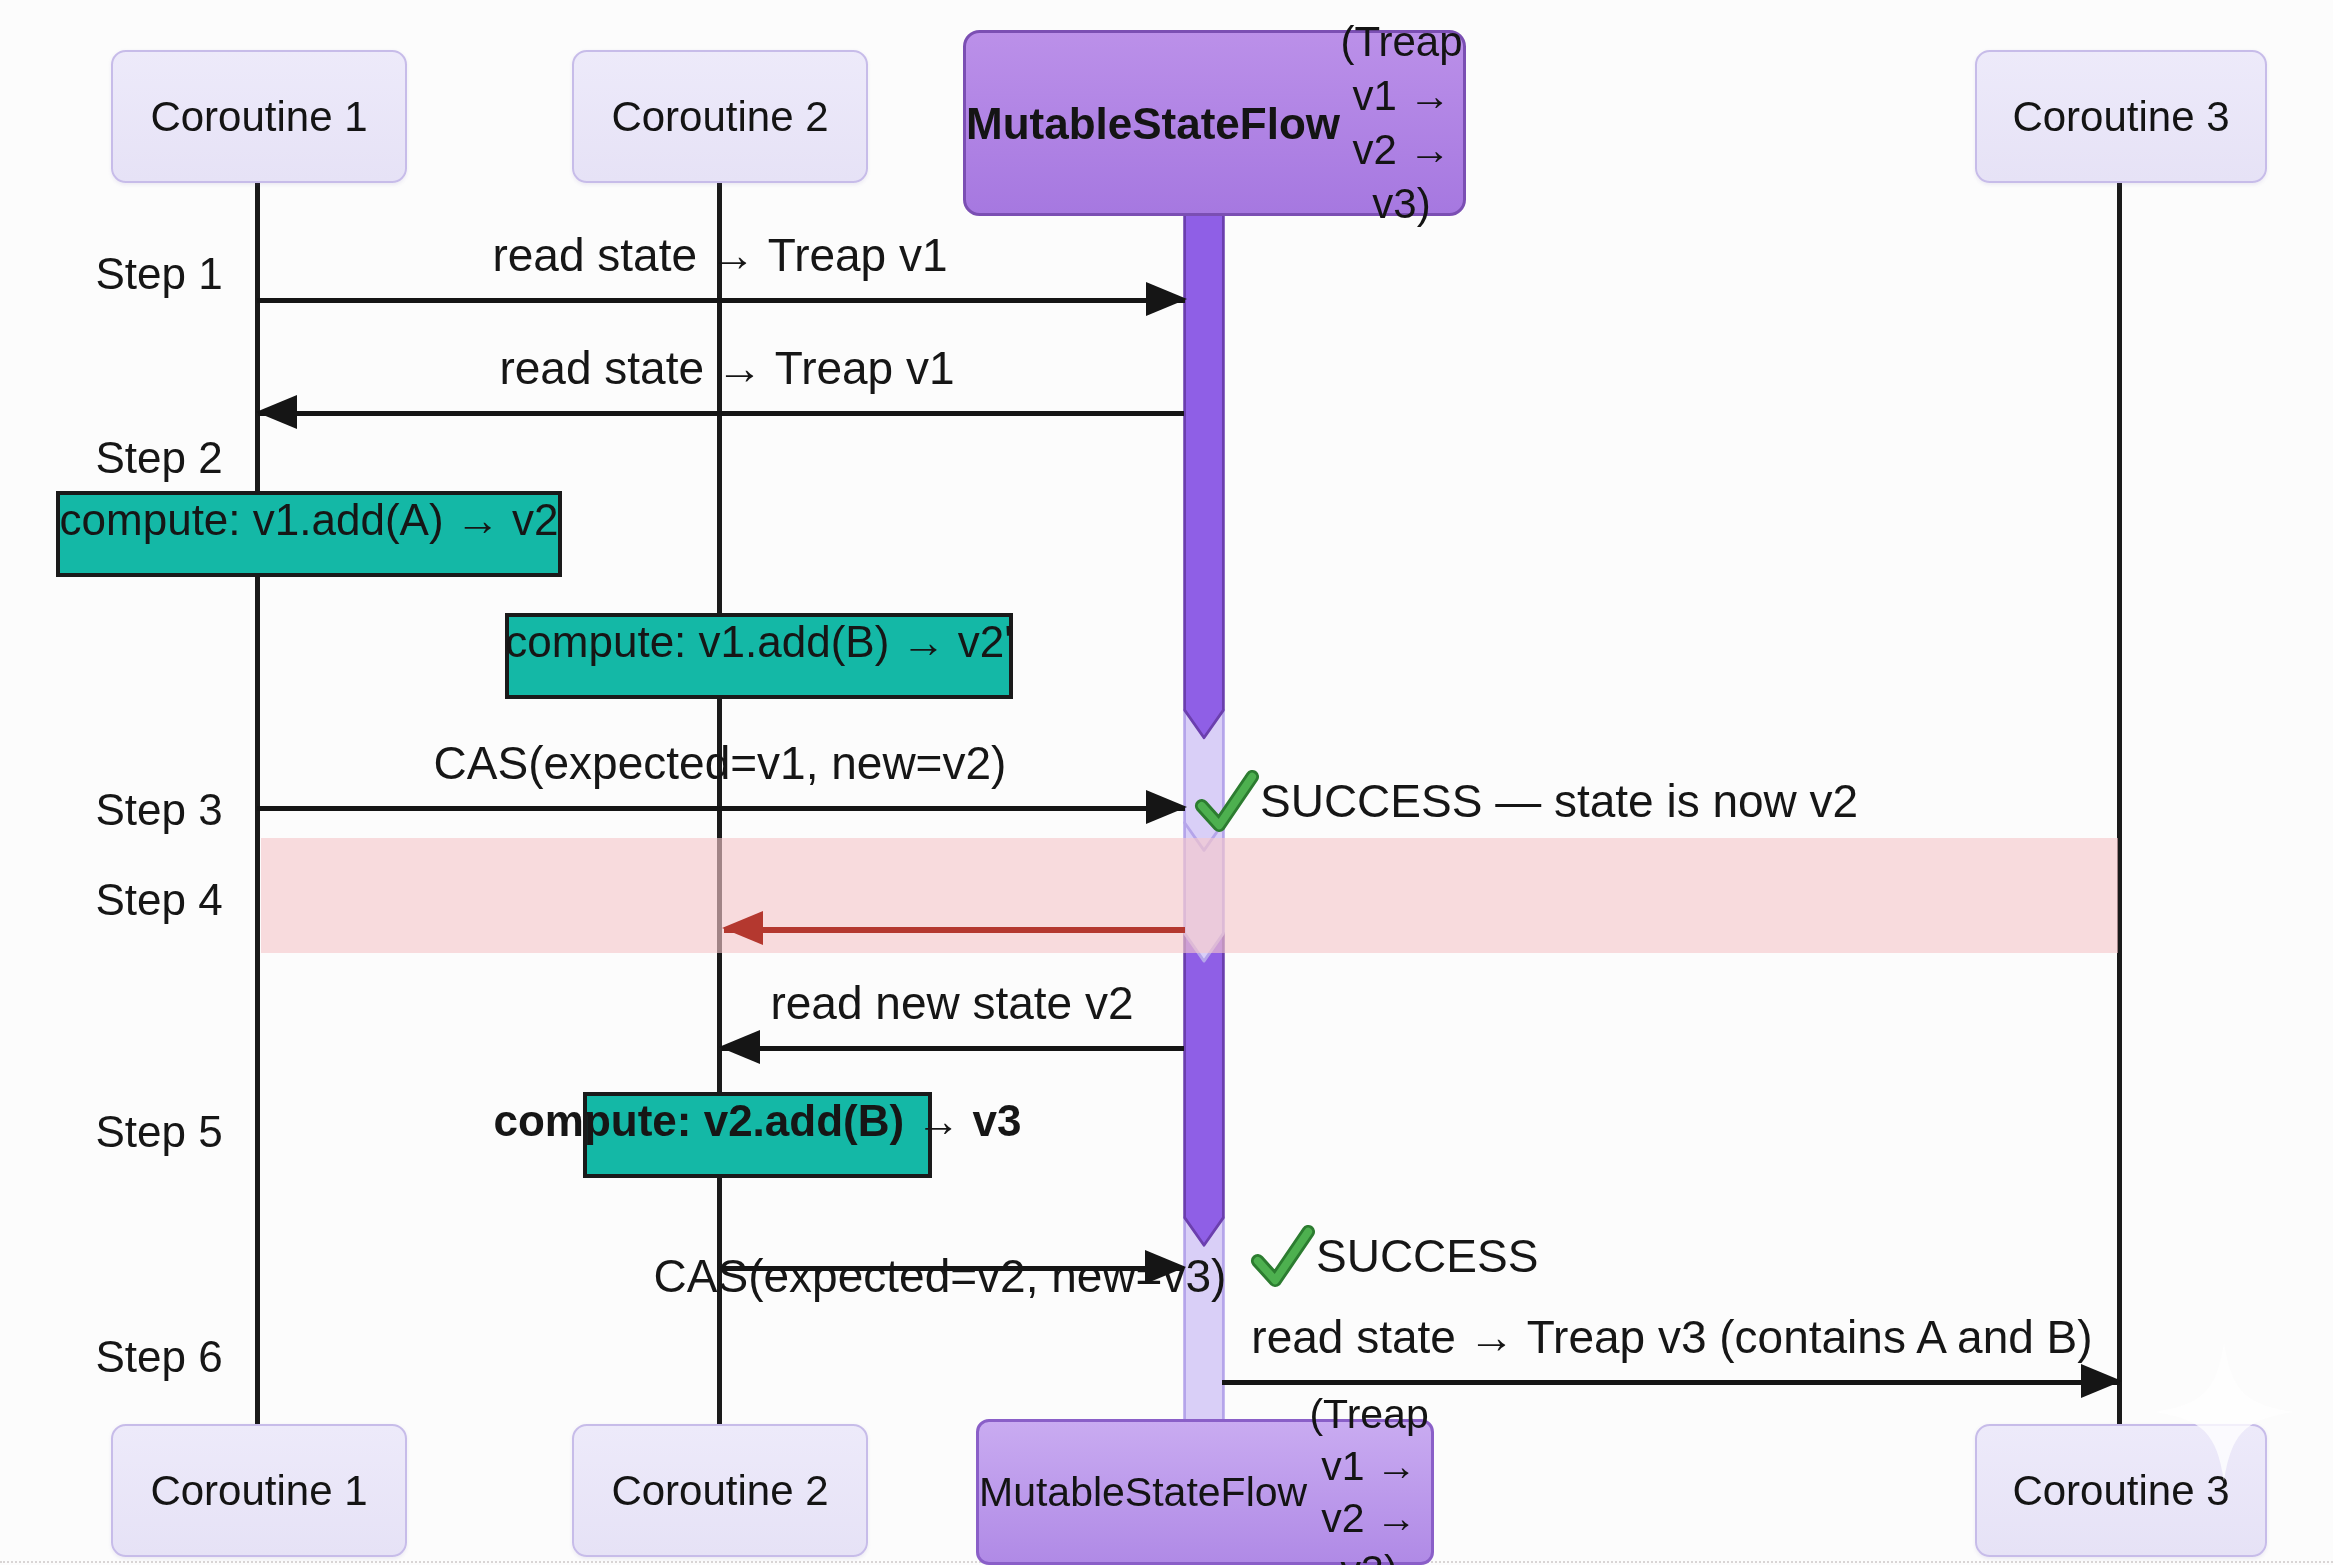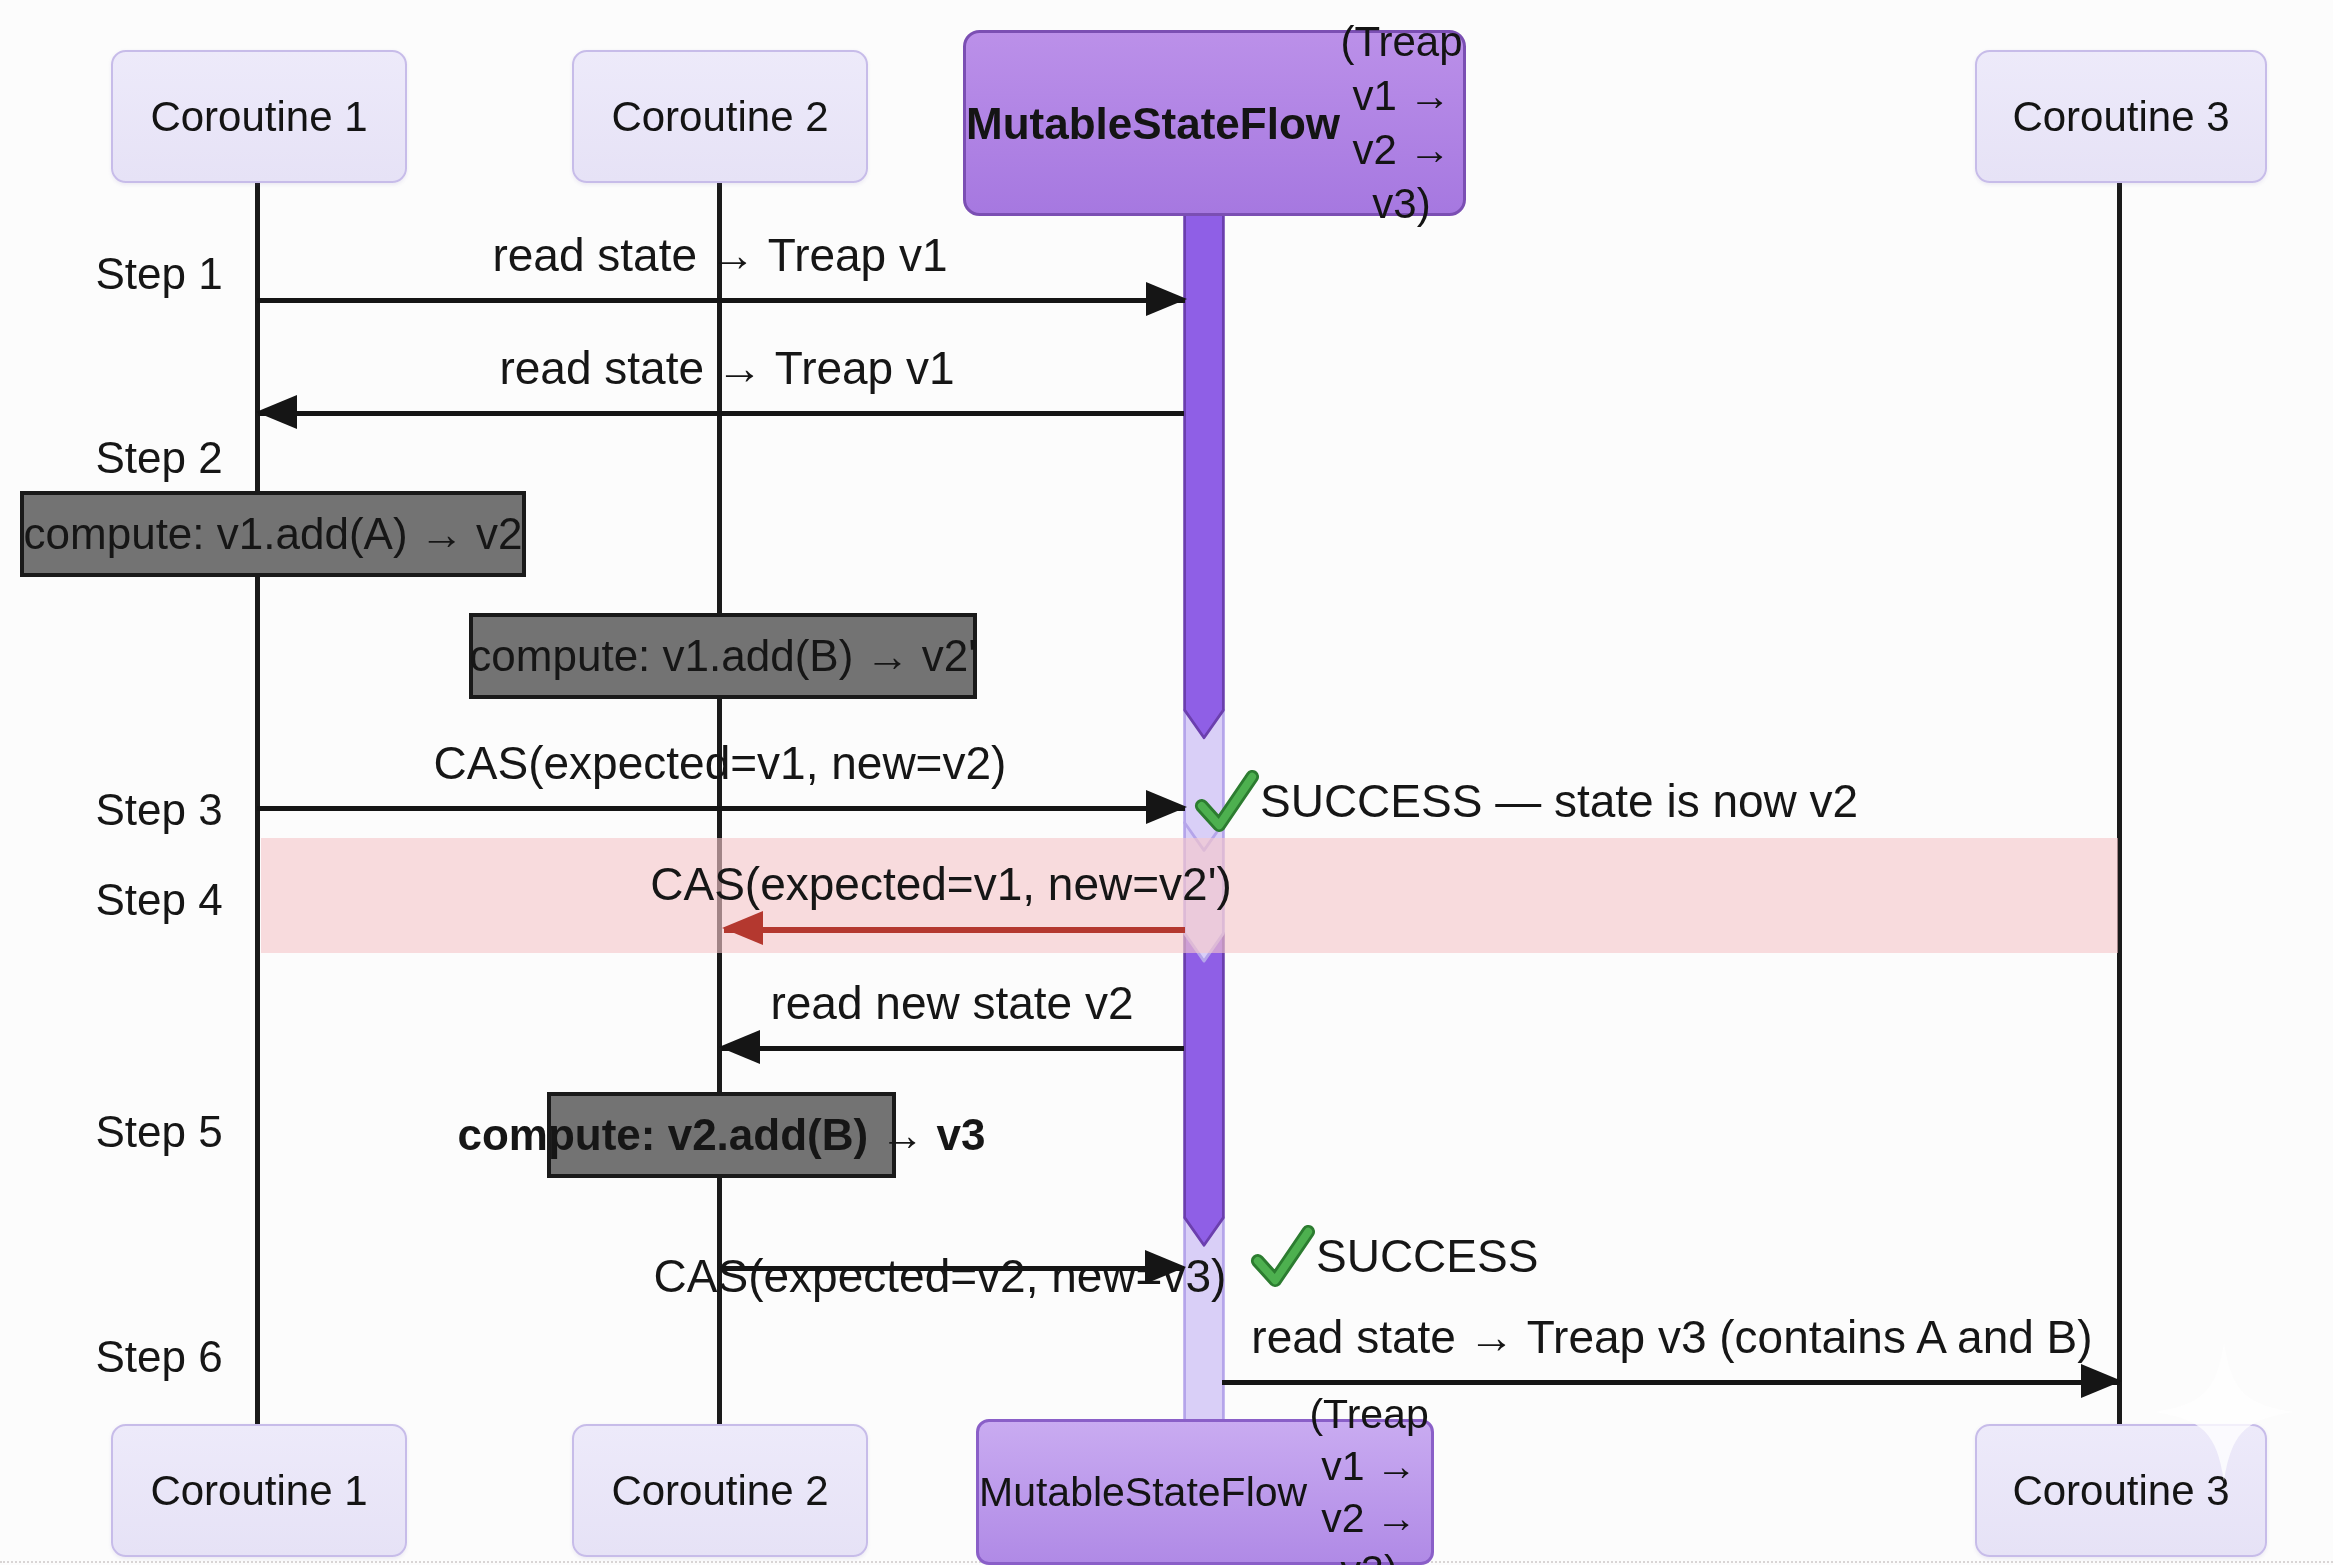--- a/index.html
+++ b/index.html
@@ -41,22 +41,22 @@
   
   .arrow{position:absolute;z-index:6;}
   .arrow .shaft{position:absolute;left:0;right:0;top:0;height:4.6px;background:#151515;}
   .arrow .head{position:absolute;top:-15.7px;width:0;height:0;
     border-top:17.5px solid transparent;border-bottom:17.5px solid transparent;}
   .arrow .head.right{right:-1.8px;border-left:41px solid #151515;}
   .arrow .head.left{left:-1.8px;border-right:41px solid #151515;}
   .arrow.red .shaft{background:#b4382f;height:5.5px;}
   .arrow.red .head.left{border-right-color:#b4382f;}
   
-  .compute{position:absolute;background:#737373;border:4.6px solid #1a1a1a;z-index:5;
-    display:flex;align-items:center;justify-content:center;font-size:44px;white-space:nowrap;}
+  .compute{position:absolute;background:#14b8a6;border:4.6px solid #1a1a1a;z-index:5;
+    display:flex;align-items:flex-start;justify-content:center;font-size:44px;white-space:nowrap;margin-left:36px;}
   
   .result{position:absolute;display:flex;align-items:center;z-index:6;white-space:nowrap;}
   .result .txt{font-size:46px;margin-left:0;}
   .icon{display:block;}
   
   #sparkle{position:absolute;z-index:8;opacity:.85;}
   
   #bottom-edge{position:absolute;left:0;right:0;top:1561px;border-top:2.8px dotted #d9d5d5;z-index:0;}
 </style>
 </head>
@@ -124,21 +124,20 @@
     <span class="head right"></span>
   </div>
   <div class="result" style="left:1192px;top:767px;height:68px;">
     <svg class="icon" width="68" height="68" viewBox="0 0 70 70">
       <path d="M10 40 L28 60 L62 10" fill="none" stroke="#2c7c30" stroke-width="14" stroke-linecap="round" stroke-linejoin="round"></path>
       <path d="M10 40 L28 60 L62 10" fill="none" stroke="#4db04f" stroke-width="8" stroke-linecap="round" stroke-linejoin="round"></path>
     </svg>
     <span class="txt">SUCCESS — state is now v2</span>
   </div>
 
-  <div class="msg" style="left:941px;top:857px;">CAS(expected=v1, new=v2')</div>
   <div class="arrow red" style="left:724px;top:927px;width:461px;">
     <span class="shaft"></span>
     <span class="head left"></span>
   </div>
 
   <div class="msg" style="left:952px;top:976px;">read new state v2</div>
   <div class="arrow" style="left:721px;top:1046px;width:463px;">
     <span class="shaft"></span>
     <span class="head left"></span>
   </div>

